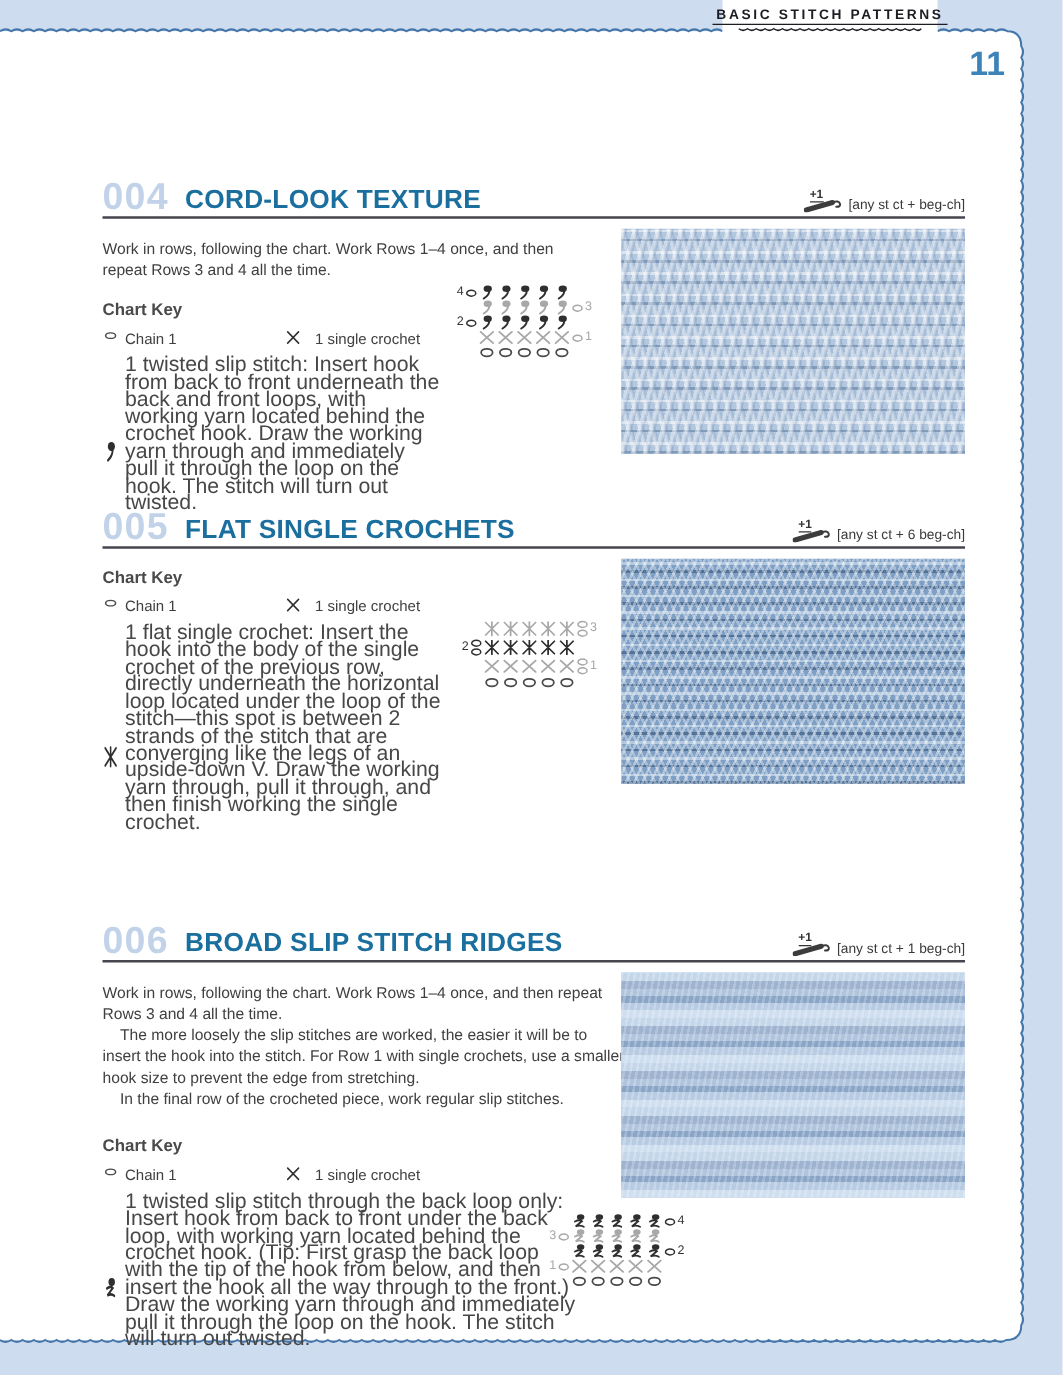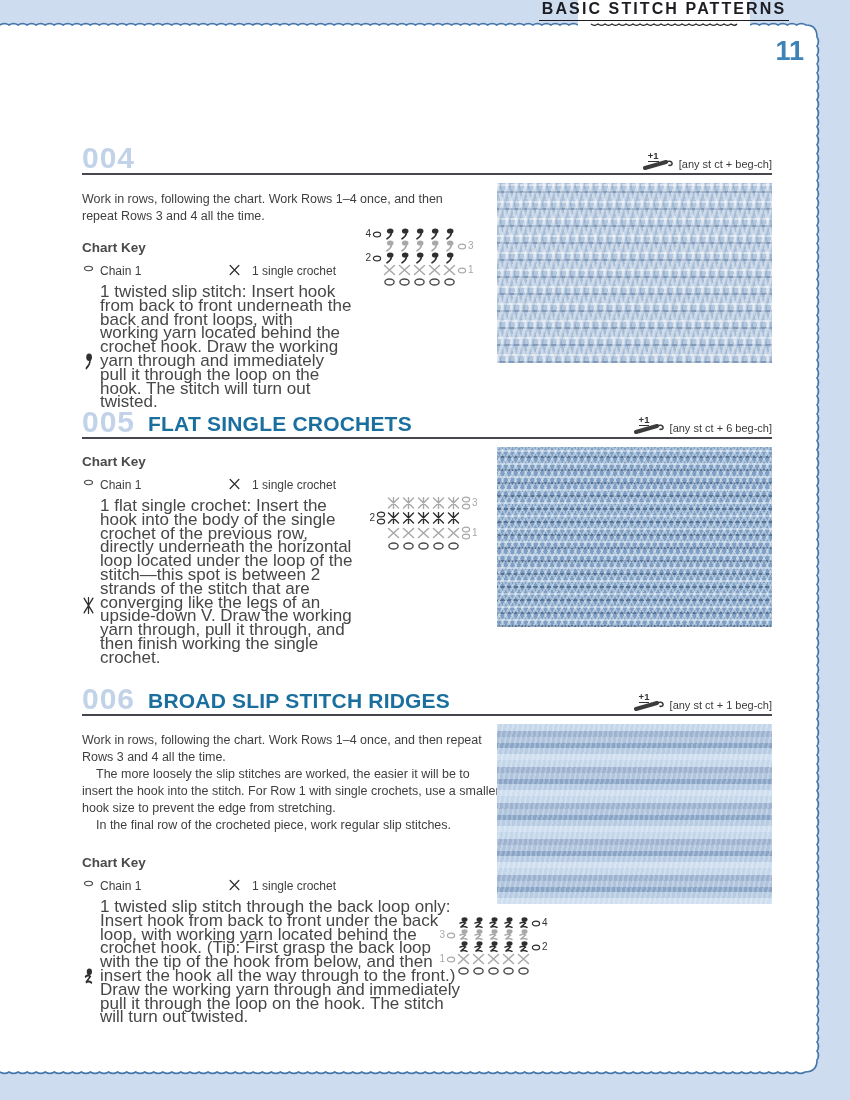--- a/index.html
+++ b/index.html
@@ -2,27 +2,27 @@
 <html style="--page-bg: #cddcee; --num-blue: #c2d3e9; --title-blue: #1b6f9e; --pagenum-blue: #3d83b8; --body-text: #3f3f3f; --swatch-light: #b3c7de; --swatch-med: #7fa0c4;"><head>
 <meta charset="utf-8">
 <style>
   html,body{margin:0;padding:0;}
   body{width:850px;height:1100px;font-family:"Liberation Sans","DejaVu Sans",sans-serif;}
   .sheet{position:relative;width:850px;height:1100px;background:var(--page-bg,#cddcee);overflow:hidden;}
   .page{position:absolute;left:0;top:25px;width:817px;height:1047px;background:#fff;border-radius:0 13px 13px 0;}
   .border-svg{position:absolute;left:0;top:0;pointer-events:none;}
   
   .tab{position:absolute;left:578px;top:0;width:172px;height:27px;background:#fff;display:flex;flex-direction:column;justify-content:flex-end;align-items:center;z-index:3;}
-  .tab-title{font-size:16px;font-weight:bold;letter-spacing:2.1px;color:#1c1c22;border-bottom:1.4px solid #1c1c22;padding:0 3px 1.5px 3px;white-space:nowrap;}
+  .tab-title{font-size:11px;font-weight:bold;letter-spacing:2.1px;color:#1c1c22;border-bottom:1.4px solid #1c1c22;padding:0 3px 1.5px 3px;white-space:nowrap;}
   .tab-wave{margin-top:1px;}
   .page-number{position:absolute;right:46px;top:36px;font-size:27px;font-weight:bold;color:var(--pagenum-blue,#3d83b8);z-index:3;}
   
   .content{position:absolute;inset:0;z-index:2;}
   .pattern{position:absolute;left:82px;width:690px;}
-  .p0{top:136px;} .p1{top:400px;} .p2{top:677px;}
+  .p0{top:136px;} .p1{top:400px;} .p2{top:731px;}
   .pat-head{position:relative;display:flex;align-items:flex-end;height:34px;border-bottom:2px solid #46464e;padding-bottom:3px;}
   .pat-num{font-size:30px;font-weight:bold;color:var(--num-blue,#c2d3e9);line-height:.85;letter-spacing:1px;}
   .pat-title{font-size:21px;font-weight:bold;color:var(--title-blue,#1b6f9e);margin:0 0 0 13px;line-height:.9;letter-spacing:.2px;}
   .stitch-note{margin-left:auto;display:flex;align-items:flex-end;gap:4px;font-size:11px;color:#3a3a3a;}
   .plus-wrap{display:flex;flex-direction:column;align-items:flex-start;}
   .plus1{font-size:9.5px;font-weight:bold;color:#333;border-bottom:1.1px solid #333;margin-left:5px;margin-bottom:-5px;line-height:1.1;z-index:1;}
   .intro{width:382px;font-size:12.5px;line-height:17px;color:var(--body-text,#3f3f3f);margin:16px 0 0 0;}
   .p2 .intro{width:420px;}
   .intro.ind{text-indent:14px;margin-top:0;}
   .key-h{font-size:13.5px;font-weight:bold;color:#4a4a4a;margin:15px 0 0 0;}
@@ -81,20 +81,21 @@
       <path id="tabWavePath" fill="none" stroke="#1c1c22" stroke-width="1.2" d="M2,2 Q5.5,4.6 9,2 Q12.5,4.6 16,2 Q19.5,4.6 23,2 Q26.5,4.6 30,2 Q33.5,4.6 37,2 Q40.5,4.6 44,2 Q47.5,4.6 51,2 Q54.5,4.6 58,2 Q61.5,4.6 65,2 Q68.5,4.6 72,2 Q75.5,4.6 79,2 Q82.5,4.6 86,2 Q89.5,4.6 93,2 Q96.5,4.6 100,2 Q103.5,4.6 107,2 Q110.5,4.6 114,2 Q117.5,4.6 121,2 Q124.5,4.6 128,2 Q131.5,4.6 135,2 Q138.5,4.6 142,2 Q145.5,4.6 148,2"></path>
     </svg>
   </div>
   <div class="page-number">11</div>
 
   <div class="content">
 
     <section class="pattern p0">
       <header class="pat-head">
         <span class="pat-num">004</span>
+        <h2 class="pat-title">CORD-LOOK TEXTURE</h2>
         <span class="stitch-note">
           <span class="plus-wrap">
             <span class="plus1">+1</span>
             <svg width="32" height="13" viewBox="0 0 32 13">
                 <path d="M2,11 L23,5" stroke="#3c3c3c" stroke-width="4" stroke-linecap="round"></path>
                 <path d="M23,5 q5,-2 6,1 q0.6,2.6 -3,2.4" stroke="#3c3c3c" stroke-width="1.6" fill="none" stroke-linecap="round"></path>
               </svg>
           </span>
           <span>[any st ct + beg-ch]</span>
         </span>

